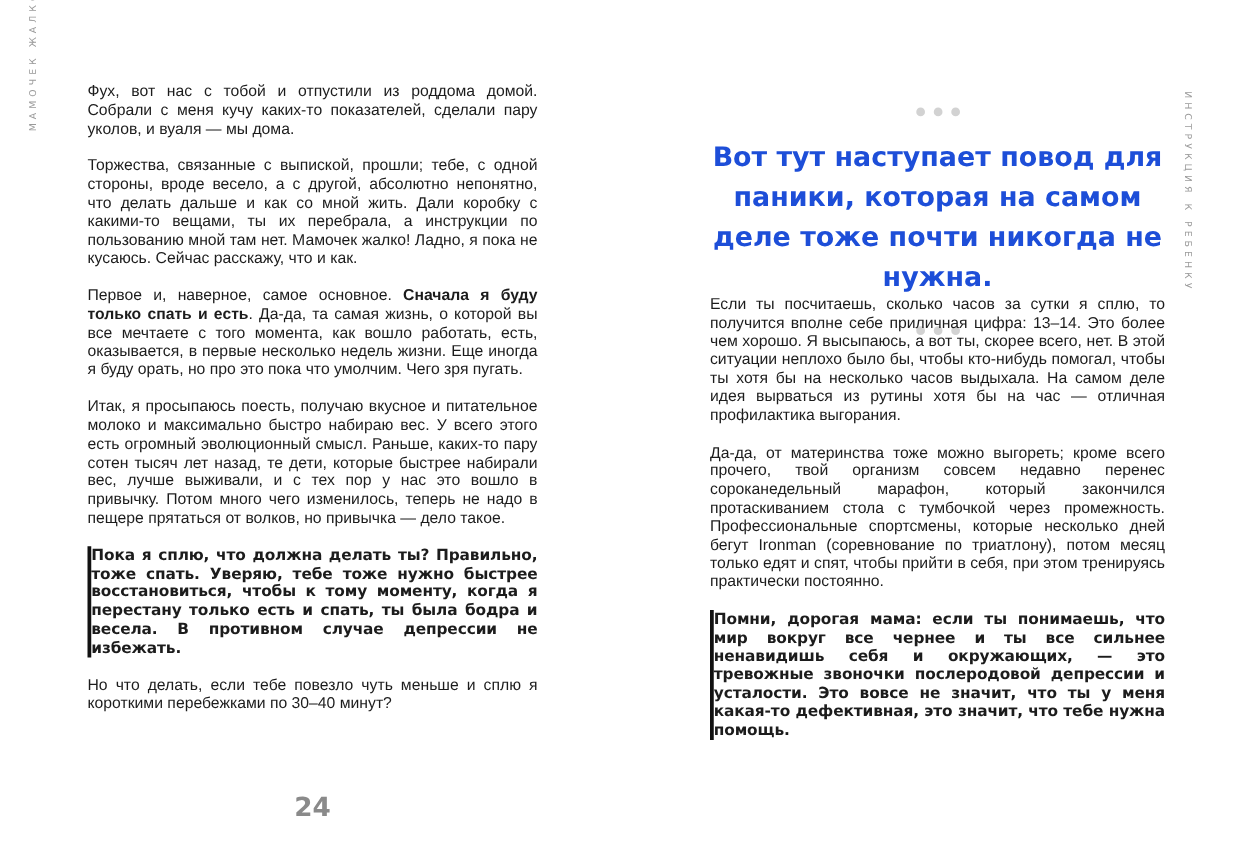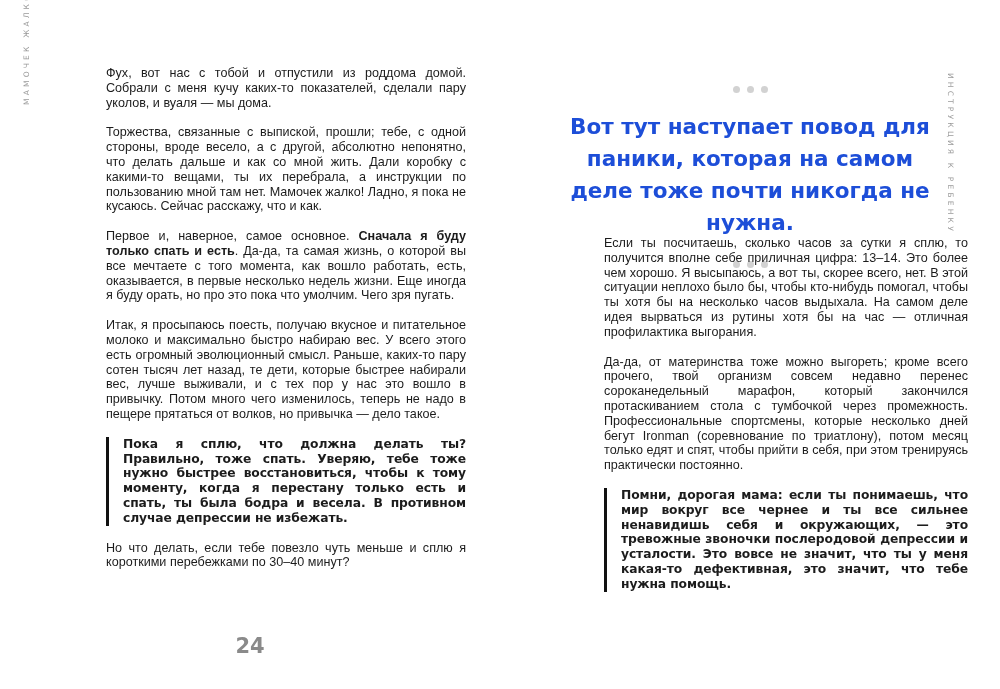--- a/index.html
+++ b/index.html
@@ -17,29 +17,29 @@
     }
     .left .running-head {
       left: 30px; top: 105px;
       transform-origin: 0 0; transform: rotate(-90deg) translate(-0px, -8px);
     }
     .right .running-head {
       left: 455px; top: 73px;
       transform-origin: 0 0; transform: rotate(90deg);
     }
 
-    .body-text { position: absolute; font-size: 12.6px; line-height: 14.8px; text-align: justify; margin-left: 36px; }
+    .body-text { position: absolute; font-size: 12.6px; line-height: 14.8px; text-align: justify; }
     .left .body-text { left: 70px; width: 360px; }
     .right .body-text { left: 68px; width: 364px; }
     .para { margin: 0 0 15px 0; hyphens: manual; }
     .para b { font-weight: bold; }
 
     .callout {
       border-left: 3px solid #111;
-      padding-left: 14px; margin: 0 0 15px 0;
+      margin: 0 0 15px 0;
       font-weight: bold; font-size: 12.3px; line-height: 14.8px;
       font-family: "DejaVu Sans", sans-serif; letter-spacing: -0.1px;
     }
 
     .pullquote-wrap { position: absolute; left: 60px; width: 380px; top: 86px; text-align: center; }
     .dots { display: flex; justify-content: center; gap: 7px; }
     .dot { width: 7px; height: 7px; border-radius: 50%; background: #d2d2d2; }
     .pullquote {
       margin: 18px 0 22px 0; font-family: "DejaVu Sans", sans-serif;
       font-weight: bold; font-size: 21.5px; line-height: 32px; color: #1d4ed8;

